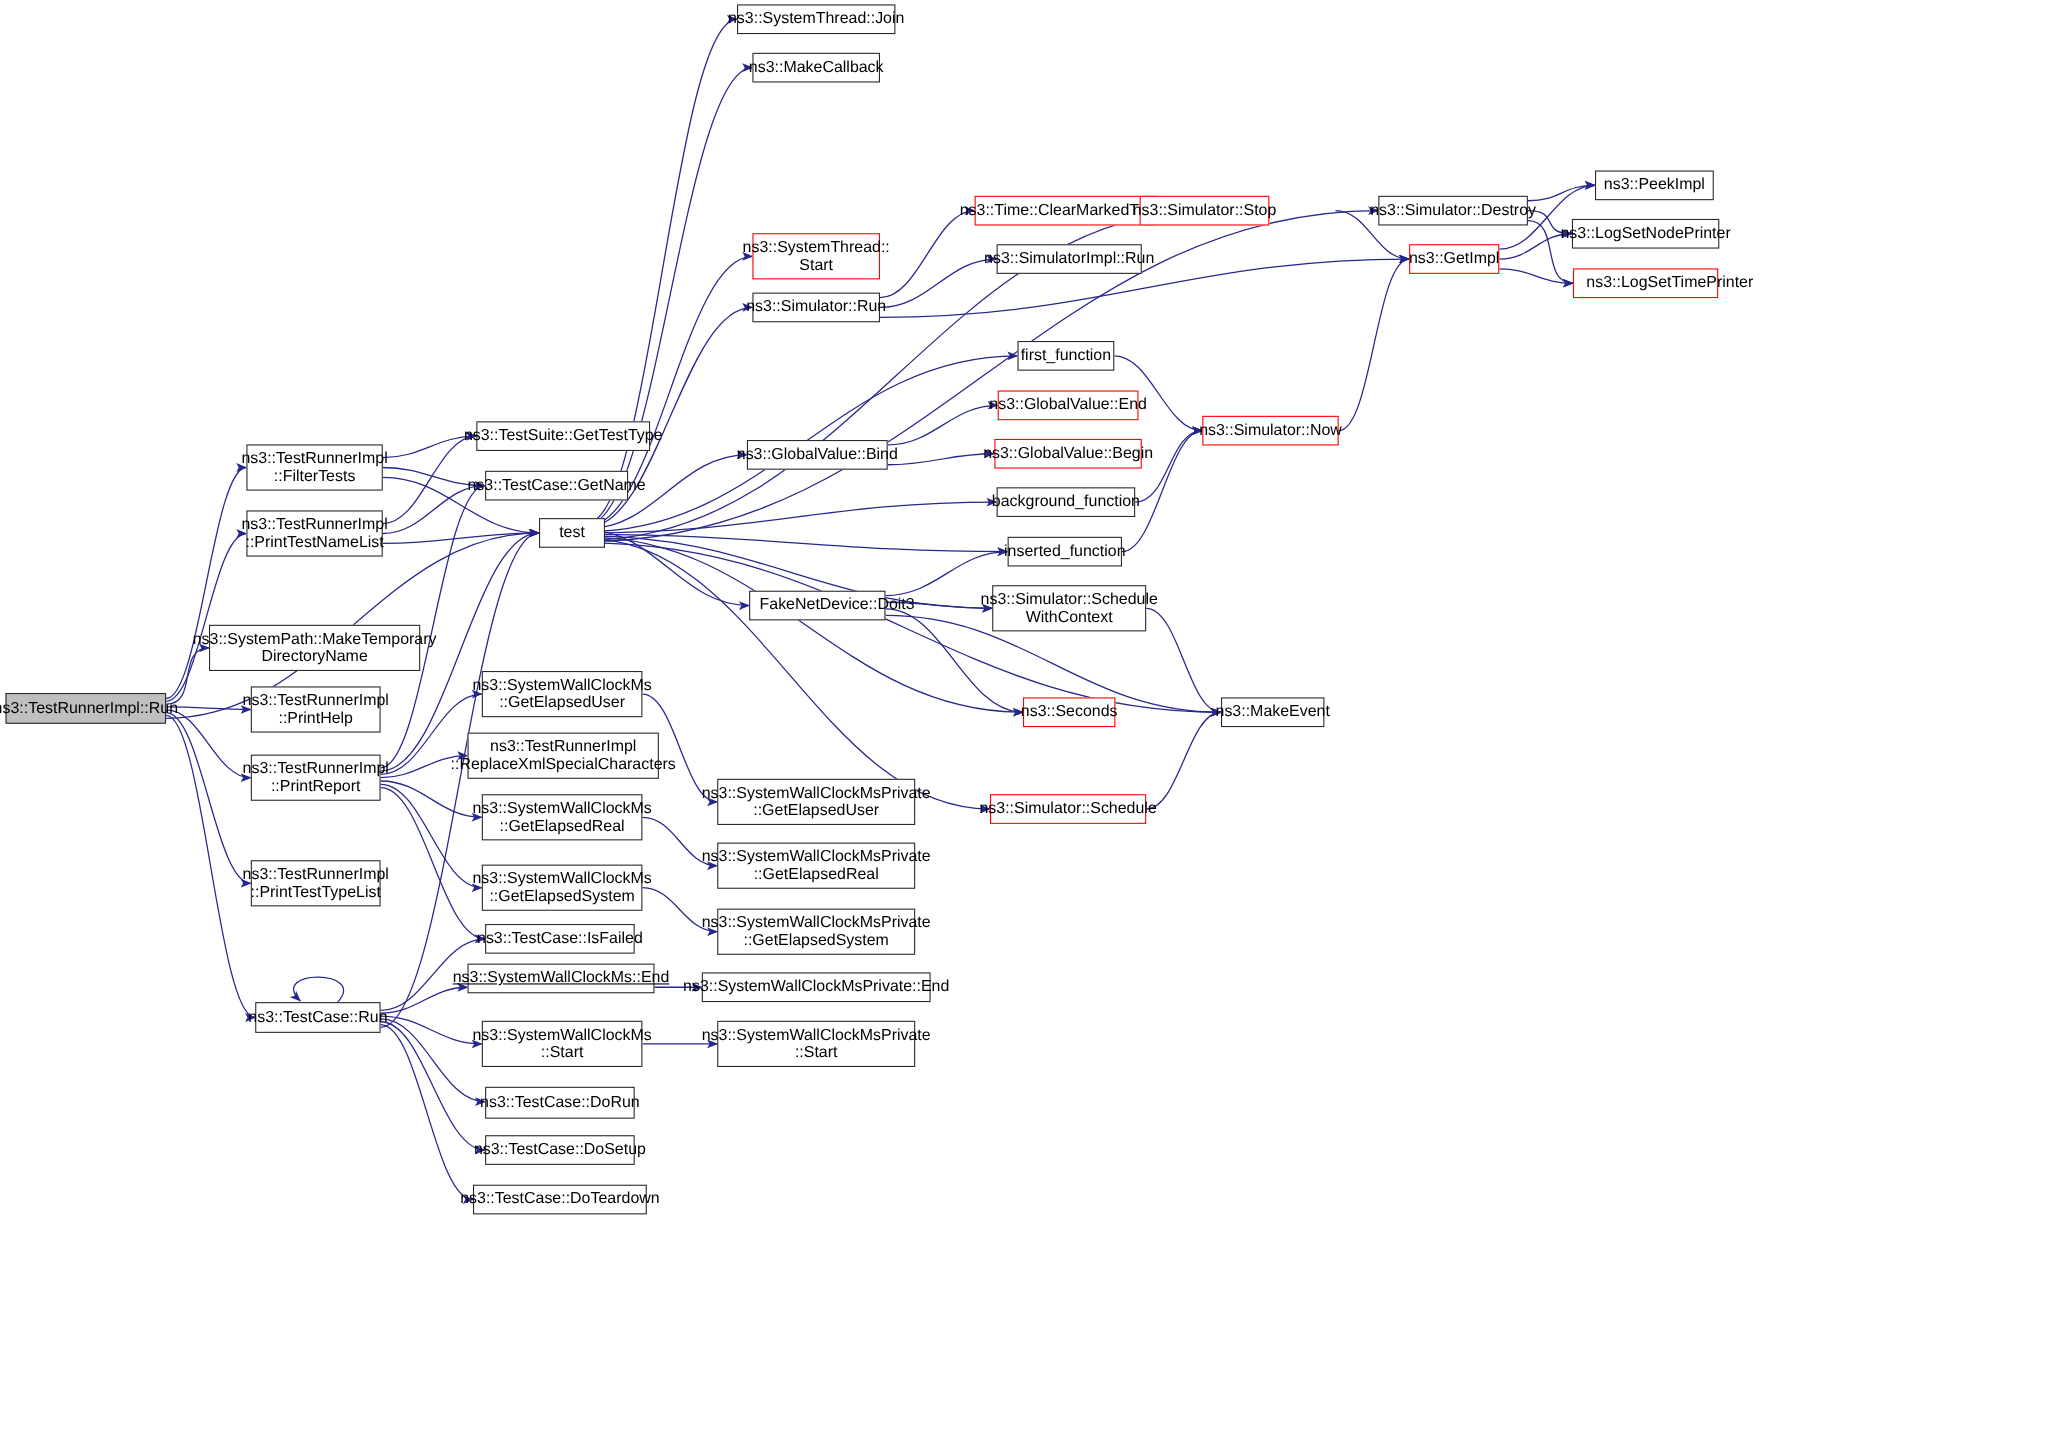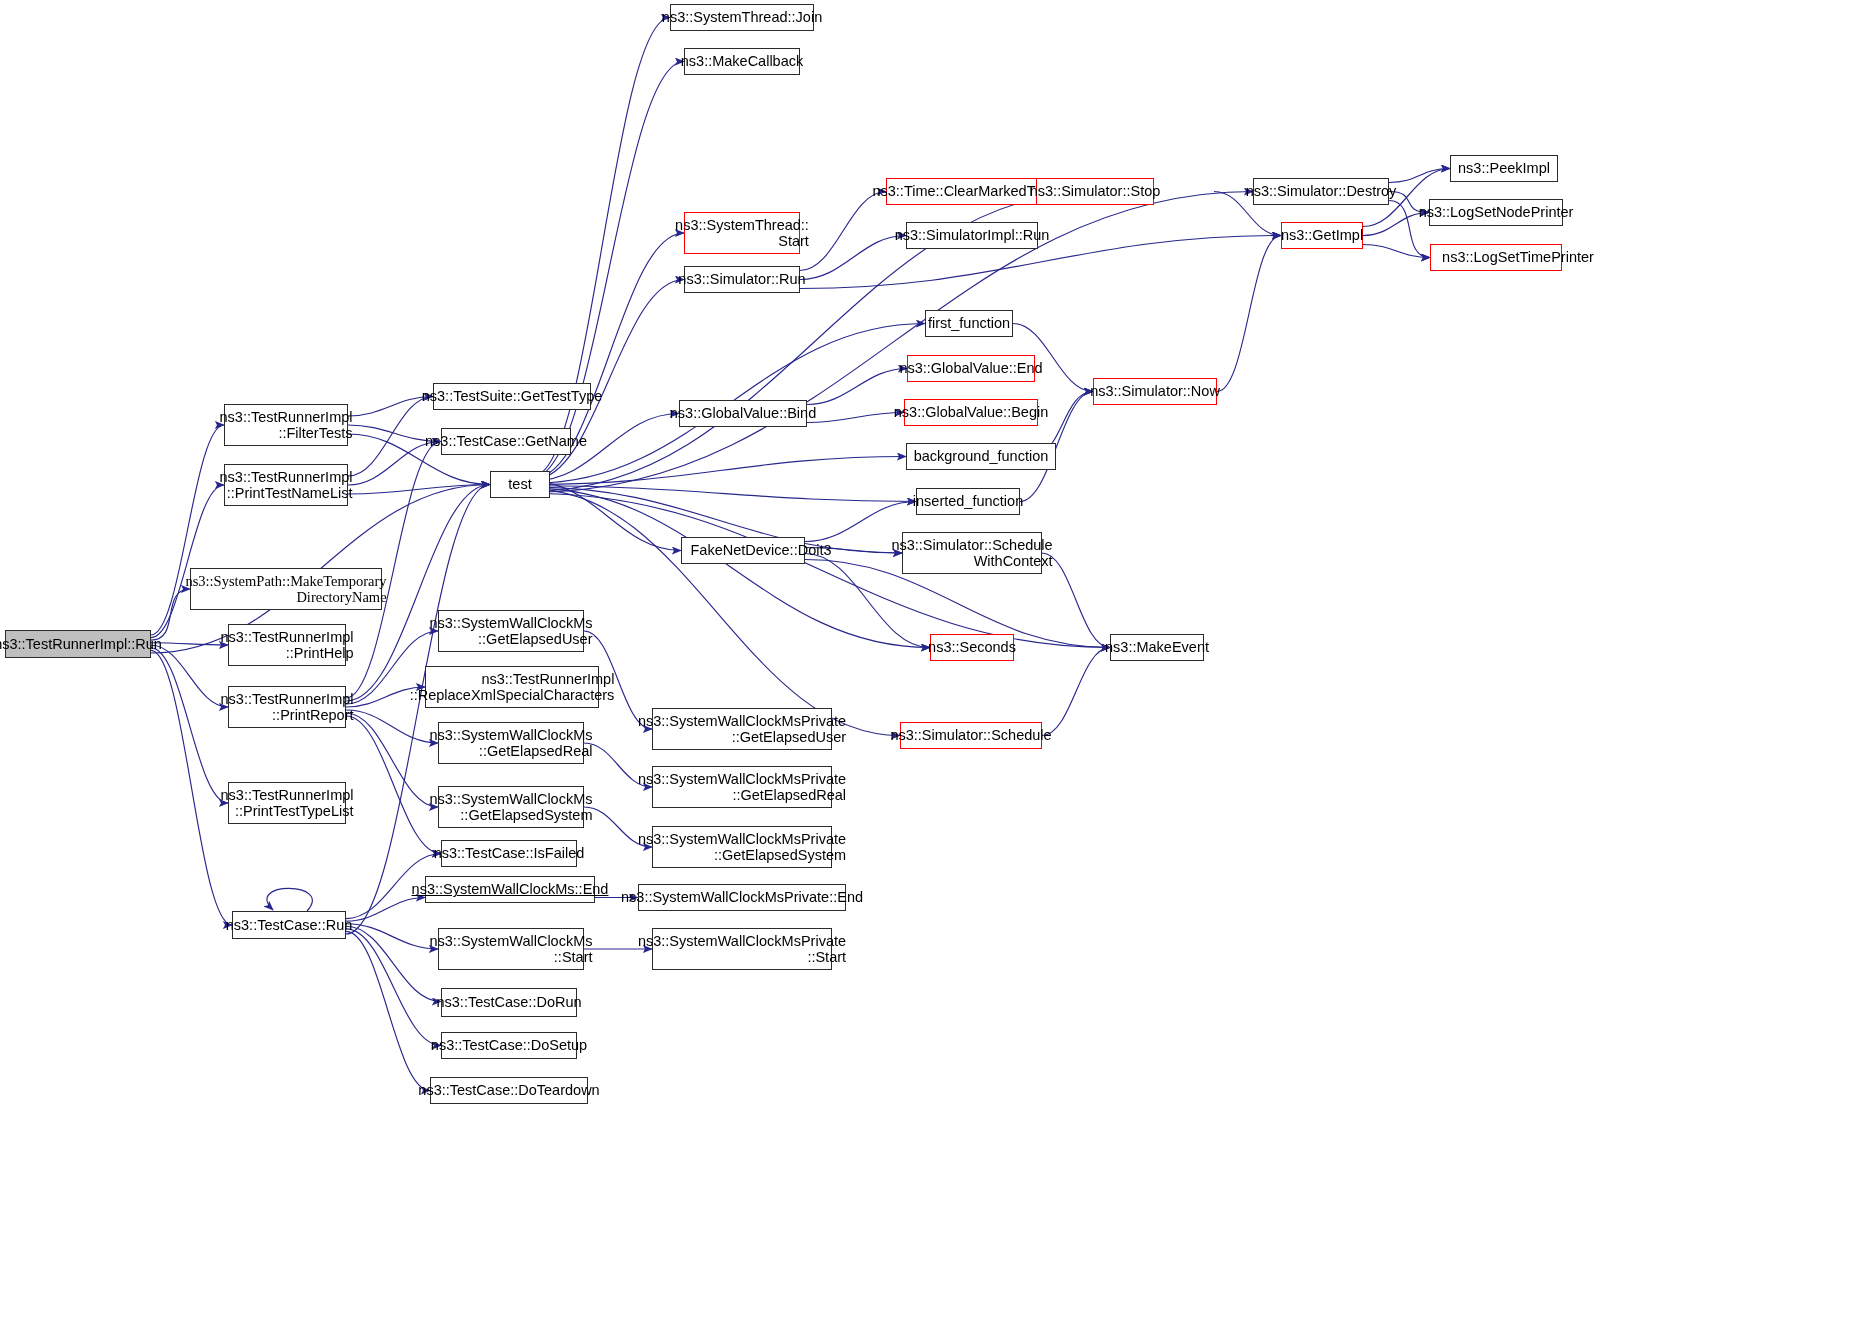--- a/index.html
+++ b/index.html
@@ -1,20 +1,20 @@
 <!DOCTYPE html>
 <html><head>
 <meta charset="utf-8">
 <style>
   html,body{margin:0;padding:0;background:#ffffff;}
   body{font-family:"Liberation Sans",sans-serif;}
   #canvas{position:relative;width:1869px;height:1320px;background:#ffffff;overflow:hidden;}
   svg.edges{position:absolute;left:0;top:0;width:1869px;height:1320px;pointer-events:none;}
   .node{position:absolute;box-sizing:border-box;border:1px solid #2b2b2b;background:#ffffff;
-        display:flex;align-items:center;justify-content:center;text-align:right;
+        display:flex;align-items:center;justify-content:center;text-align:center;
         font-size:14.5px;color:#000000;line-height:1.12;padding:1px 4px;}
   .node.red{border-color:#ff0000;}
   .node.root{background:#bfbfbf;border-color:#2b2b2b;}
   .node.thick{border-width:1.5px;}
   .nlabel{display:block;white-space:pre-line;}
 </style>
 </head>
 <body>
 
 <div id="canvas">
@@ -103,21 +103,21 @@
         <span class="nlabel">ns3::TestRunnerImpl::Run</span>
       </div>
       <div class="node thick" style="left: 224px; top: 404px; width: 124px; height: 42px;">
         <span class="nlabel">ns3::TestRunnerImpl
 ::FilterTests</span>
       </div>
       <div class="node thick" style="left: 224px; top: 464px; width: 124px; height: 42px;">
         <span class="nlabel">ns3::TestRunnerImpl
 ::PrintTestNameList</span>
       </div>
-      <div class="node thick" style="left: 190px; top: 568px; width: 192px; height: 42px; font-family: Liberation Serif, serif;">
+      <div class="node thick" style="left: 190px; top: 568px; width: 192px; height: 42px;">
         <span class="nlabel">ns3::SystemPath::MakeTemporary
 DirectoryName</span>
       </div>
       <div class="node thick" style="left: 228px; top: 624px; width: 118px; height: 42px;">
         <span class="nlabel">ns3::TestRunnerImpl
 ::PrintHelp</span>
       </div>
       <div class="node thick" style="left: 228px; top: 686px; width: 118px; height: 42px;">
         <span class="nlabel">ns3::TestRunnerImpl
 ::PrintReport</span>
@@ -219,21 +219,21 @@
       </div>
       <div class="node" style="left: 925px; top: 310px; width: 88px; height: 27px;">
         <span class="nlabel">first_function</span>
       </div>
       <div class="node red" style="left: 907px; top: 355px; width: 128px; height: 27px;">
         <span class="nlabel">ns3::GlobalValue::End</span>
       </div>
       <div class="node red" style="left: 904px; top: 399px; width: 134px; height: 27px;">
         <span class="nlabel">ns3::GlobalValue::Begin</span>
       </div>
-      <div class="node" style="left: 906px; top: 443px; width: 150px; height: 27px;">
+      <div class="node" style="left: 906px; top: 443px; width: 126px; height: 27px;">
         <span class="nlabel">background_function</span>
       </div>
       <div class="node" style="left: 916px; top: 488px; width: 104px; height: 27px;">
         <span class="nlabel">inserted_function</span>
       </div>
       <div class="node thick" style="left: 902px; top: 532px; width: 140px; height: 42px;">
         <span class="nlabel">ns3::Simulator::Schedule
 WithContext</span>
       </div>
       <div class="node red" style="left: 930px; top: 634px; width: 84px; height: 27px;">

